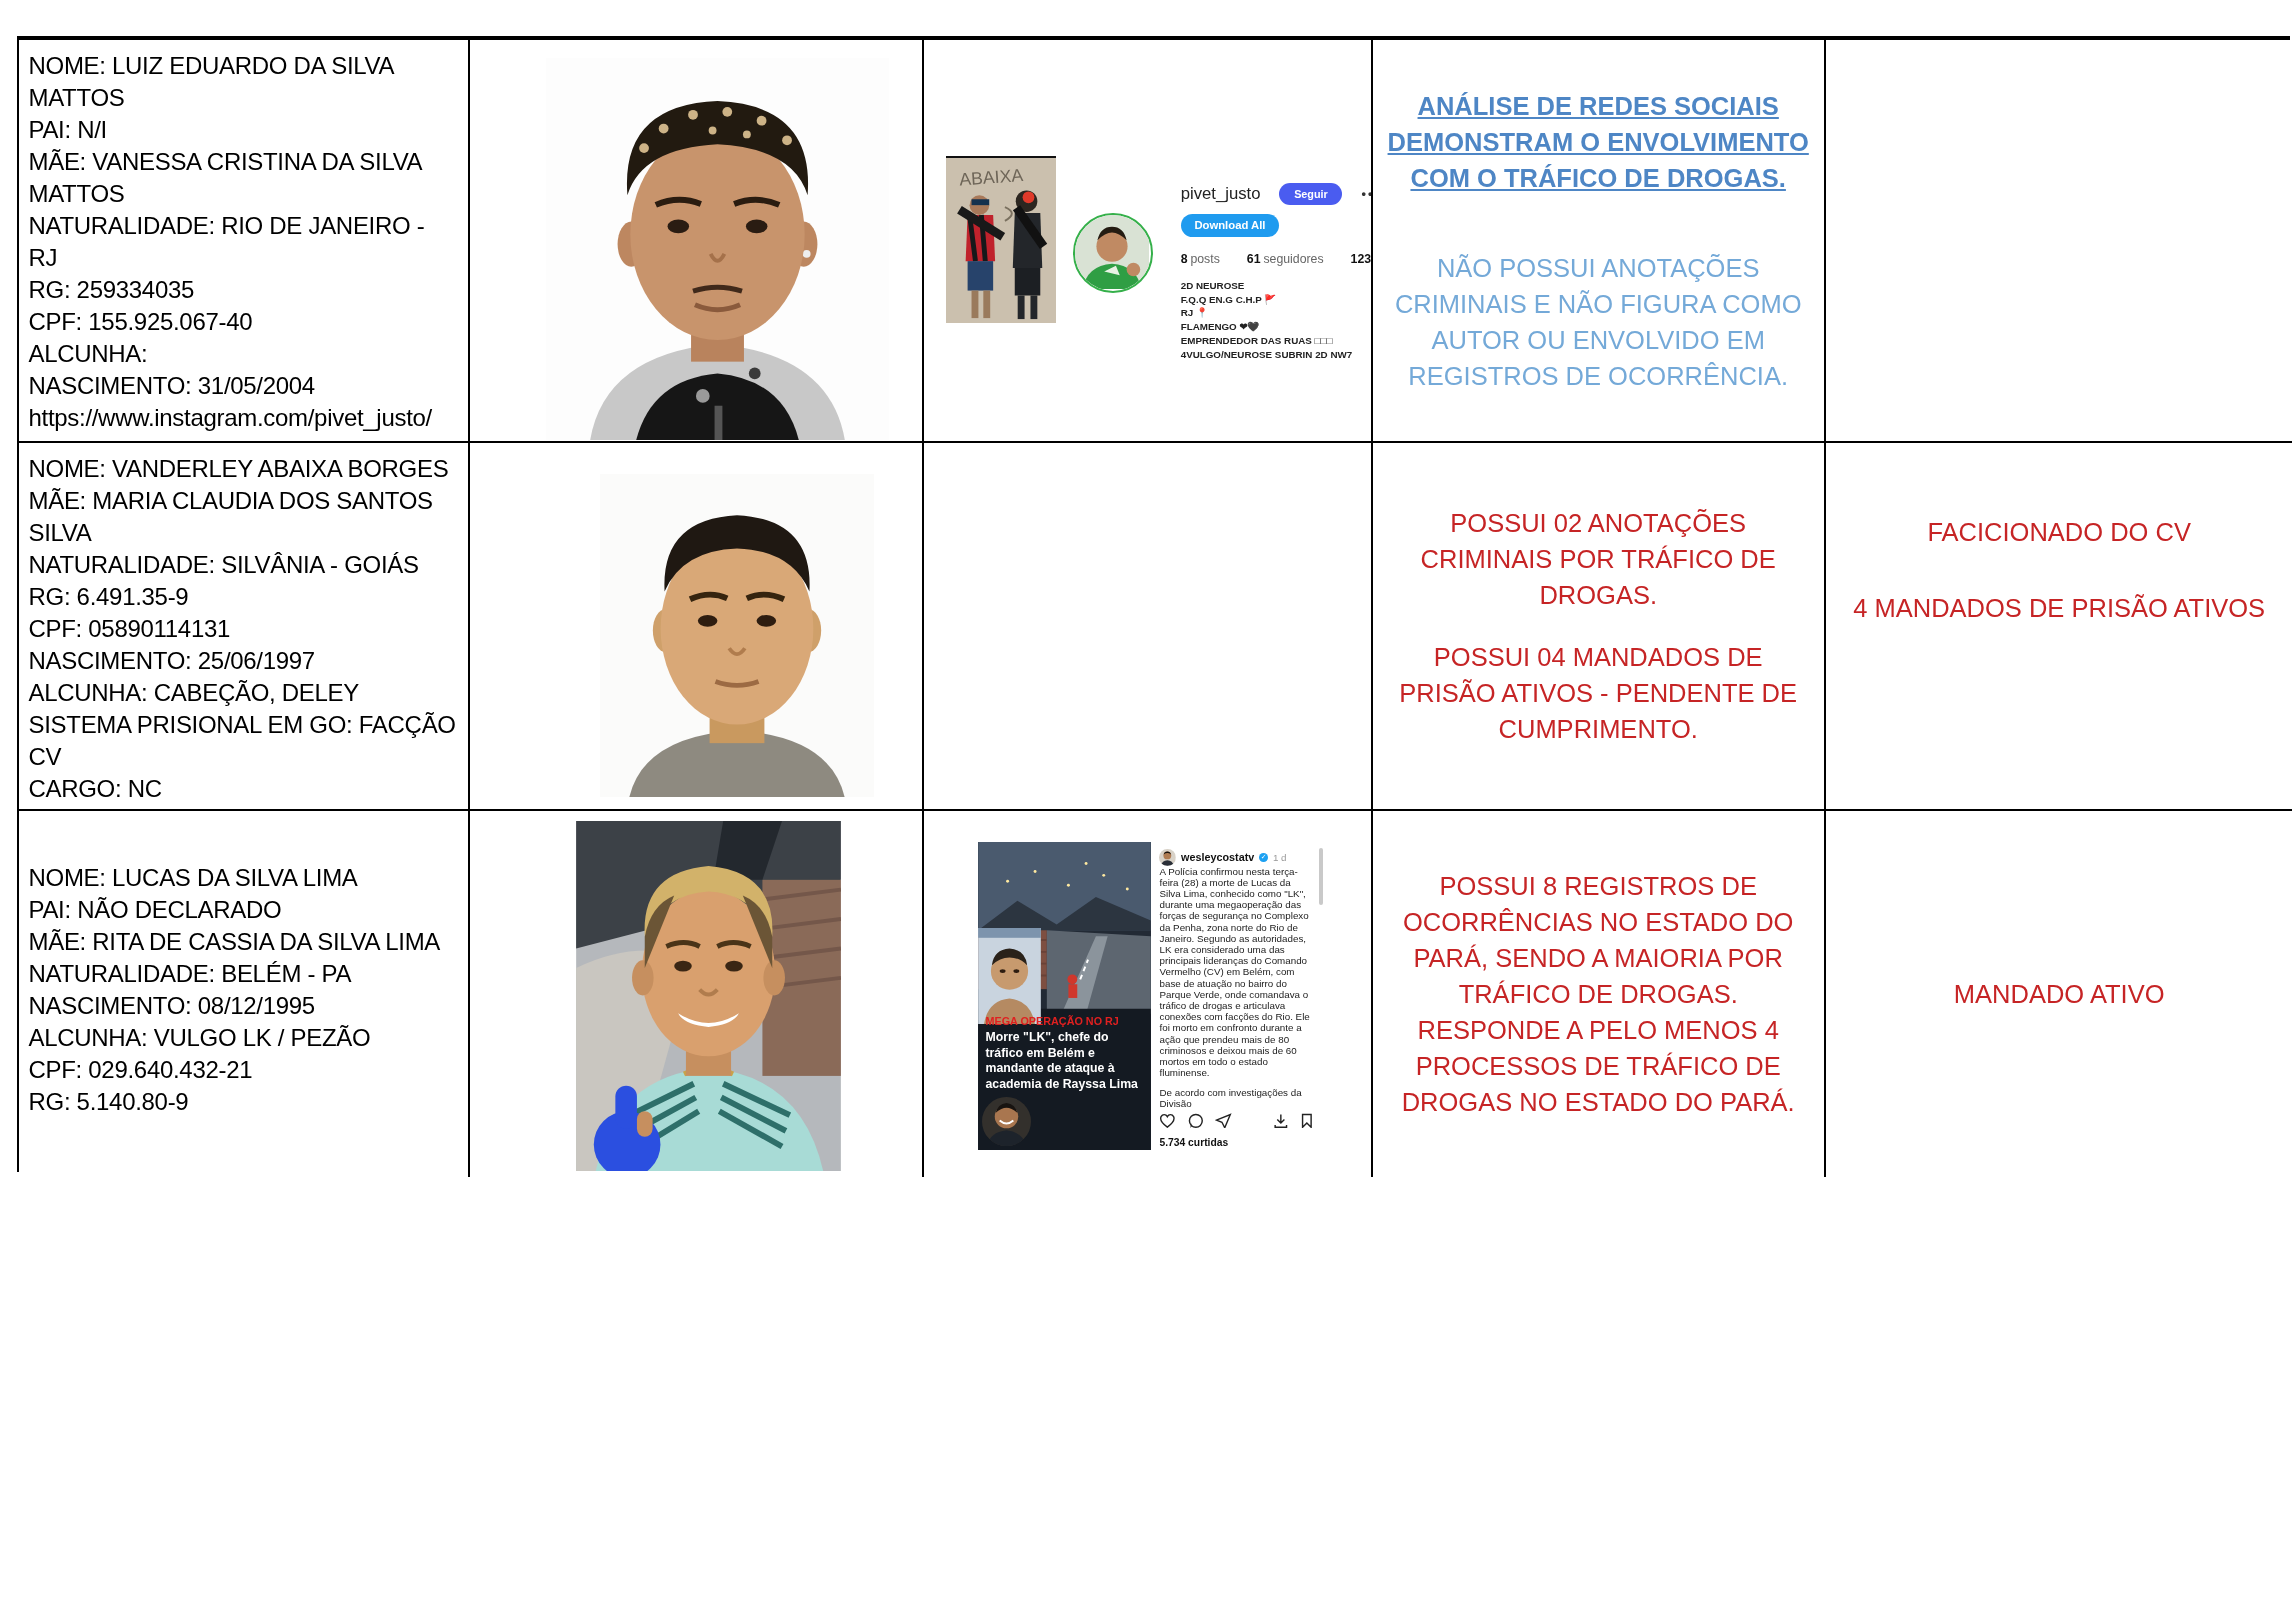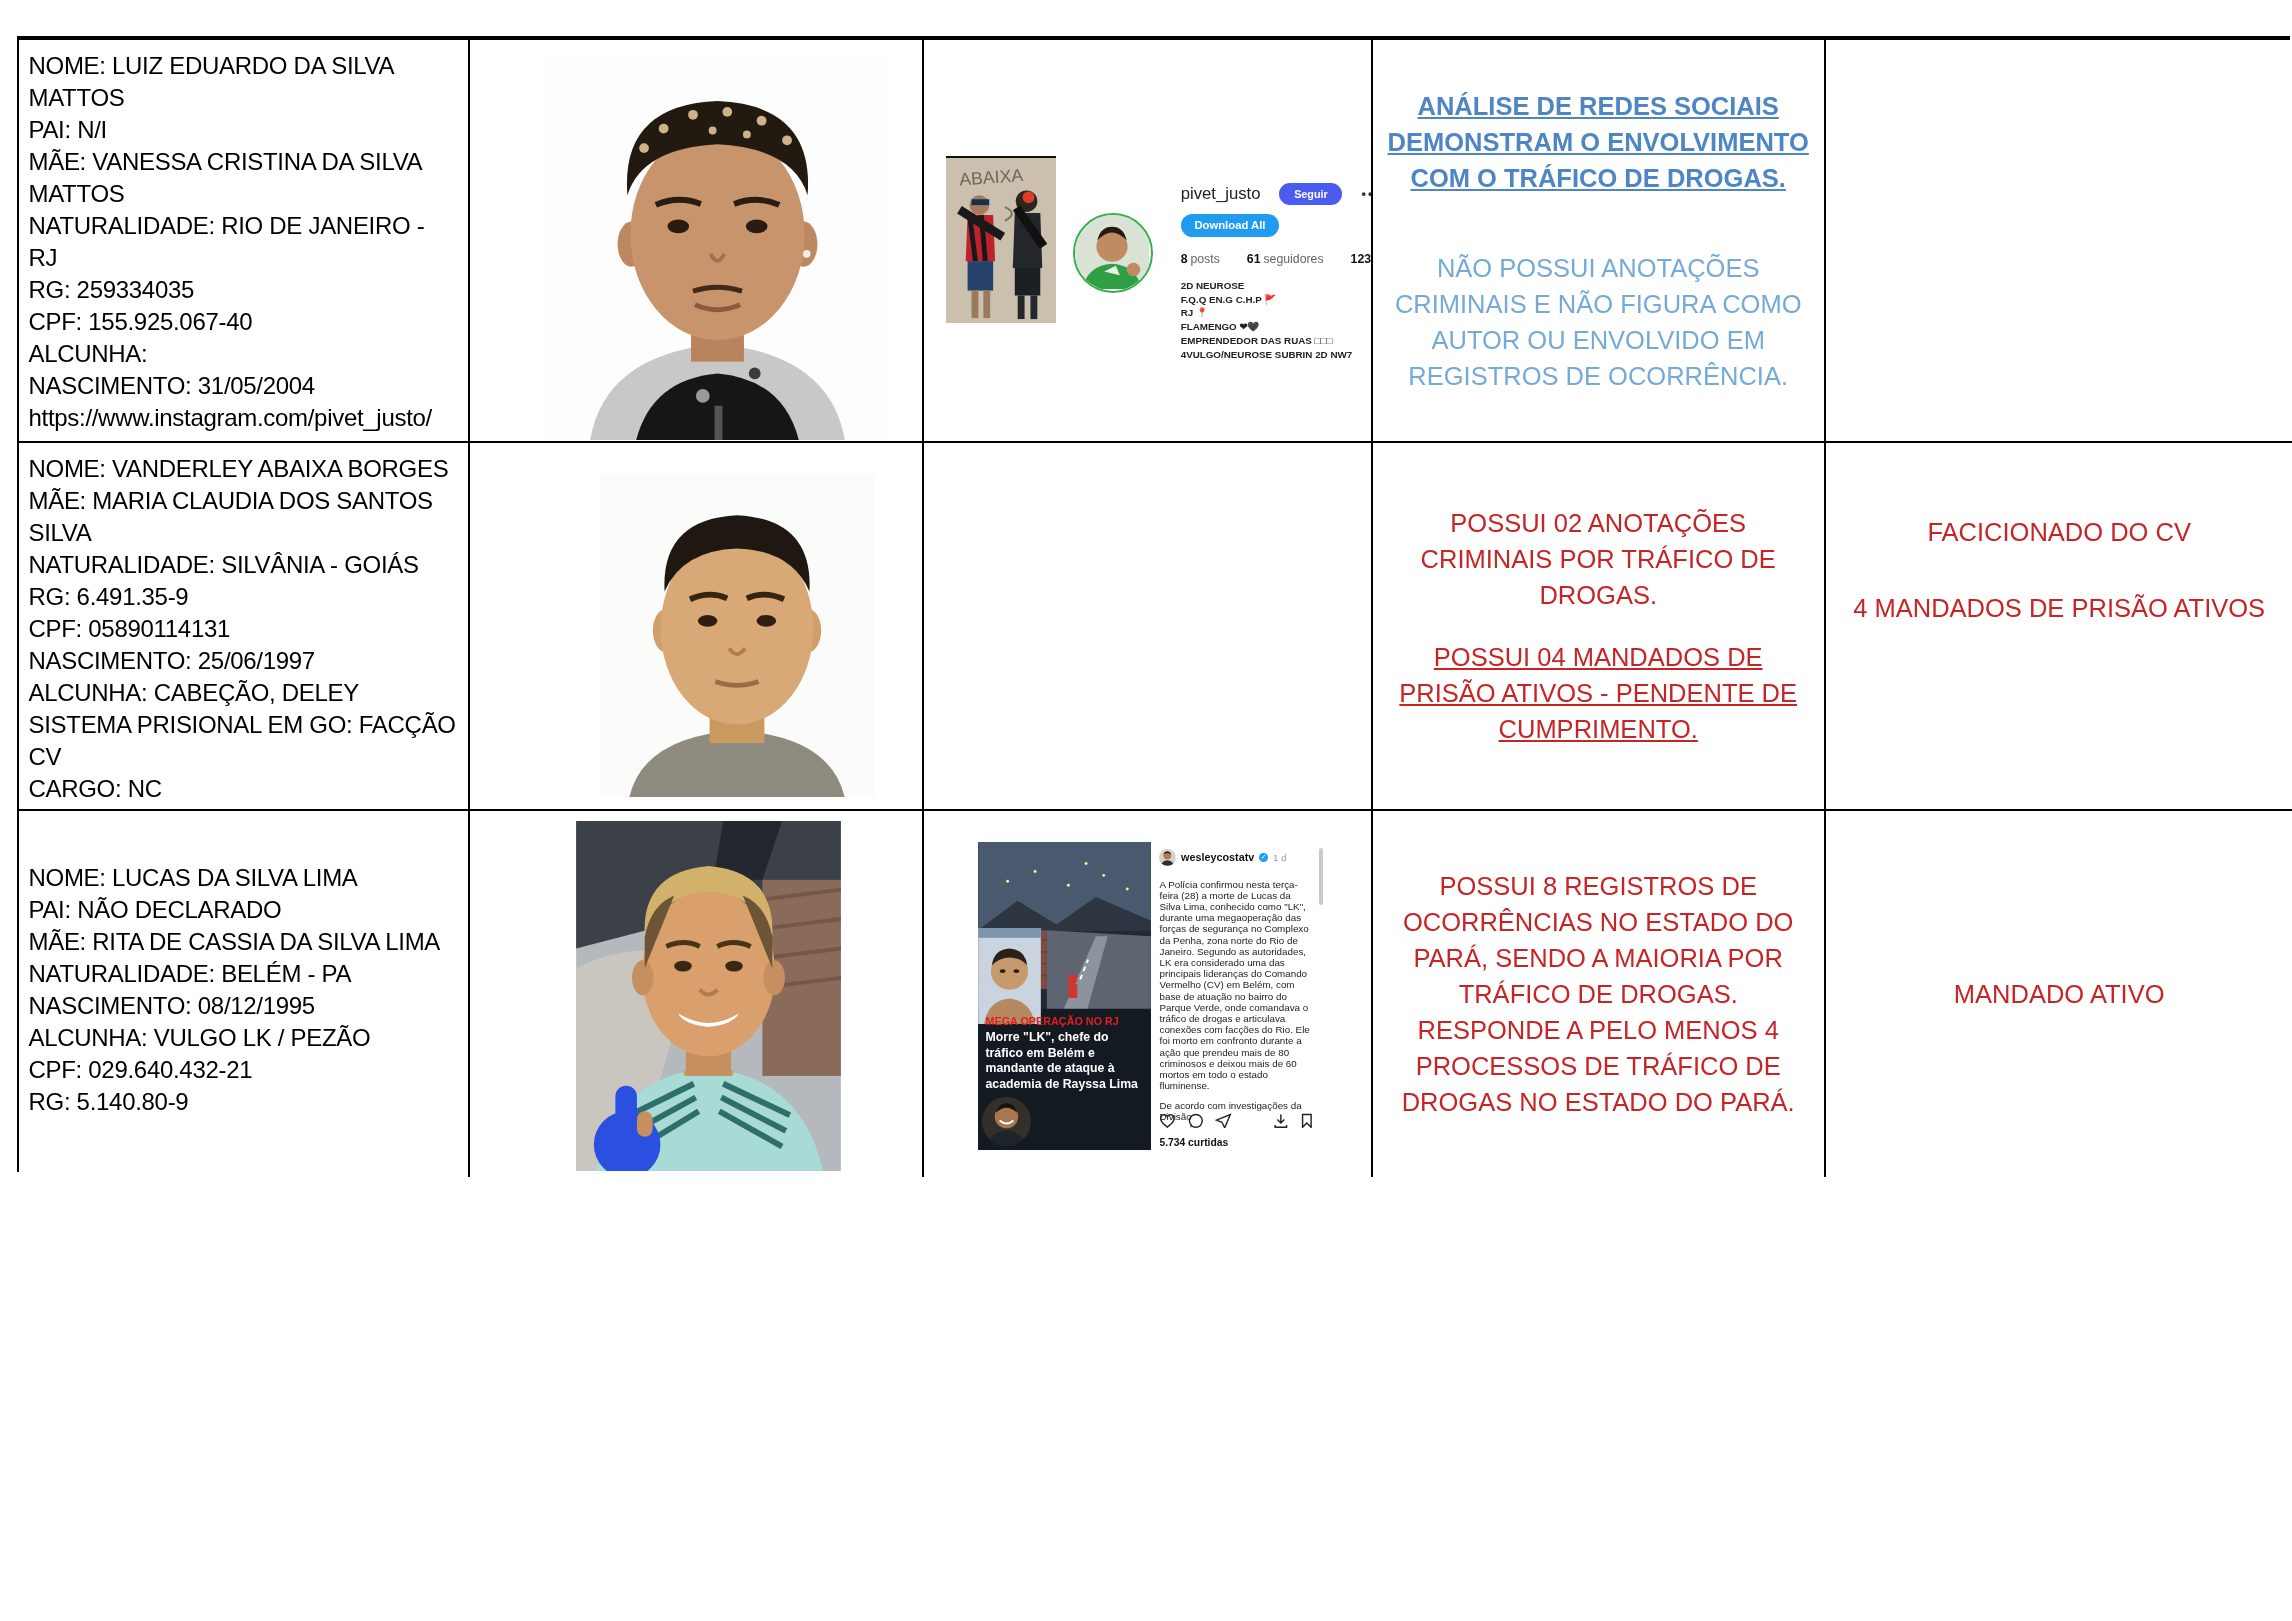--- a/index.html
+++ b/index.html
@@ -21,21 +21,21 @@
   
   .photo-wrap{position:absolute;}
   .photo-wrap svg{display:block;}
 
   
   .analysis{display:flex;flex-direction:column;justify-content:center;align-items:center;text-align:center;padding:0 13.7px;}
   .analysis .heading{color:#4e86c5;font-weight:bold;text-decoration:underline;font-size:25.5px;line-height:36px;}
   .analysis .para{font-size:25.5px;line-height:36px;}
   .analysis .para.blue{color:#74a9d8;margin-top:54px;}
   .analysis .para.red{color:#c62425;}
-  .analysis .para.gap{margin-top:26px;text-decoration:underline;}
+  .analysis .para.gap{margin-top:26px;}
 
   
   .notes{display:flex;flex-direction:column;align-items:center;text-align:center;font-size:25.5px;line-height:33px;color:#c62425;}
   .notes.row2{justify-content:flex-start;padding-top:73px;gap:43px;}
   .notes.row3{justify-content:center;}
 
   
   .ig-photo-left{position:absolute;left:22.5px;top:116px;width:110px;height:167px;border-top:2px solid #111;}
   .ig-avatar{position:absolute;left:149px;top:173px;width:80px;height:80px;border-radius:50%;overflow:hidden;border:2.9px solid #35b04a;box-sizing:border-box;}
   .ig-right{position:absolute;left:257px;top:143px;width:188px;}
@@ -54,21 +54,21 @@
   .post-banner{position:absolute;left:7.8px;top:173px;font-size:10.8px;font-weight:bold;color:#e02020;}
   .post-headline{position:absolute;left:7.8px;top:188px;width:155px;font-size:12.3px;line-height:15.7px;font-weight:bold;color:#fff;}
   .post-mugshot{position:absolute;left:0px;top:86px;width:63px;height:96px;}
   .post-circ{position:absolute;left:3.9px;bottom:3.9px;width:49px;height:49px;border-radius:50%;overflow:hidden;}
   .post-right{width:173px;background:#fff;position:relative;padding:6.9px 9.8px 0 8.8px;box-sizing:border-box;flex:none;}
   .post-header{display:flex;align-items:center;gap:4.9px;}
   .post-avatar{width:16.7px;height:16.7px;border-radius:50%;flex:none;overflow:hidden;}
   .post-user{font-size:10.8px;font-weight:bold;color:#111;}
   .verified-icon{width:8.8px;height:8.8px;border-radius:50%;background:#1da1f2;color:#fff;font-size:6.9px;line-height:8.8px;text-align:center;flex:none;}
   .post-time{font-size:9.8px;color:#999;}
-  .post-caption{margin-top:13px;font-size:9.8px;line-height:11.2px;color:#222;}
+  .post-caption{margin-top:0;font-size:9.8px;line-height:11.2px;color:#222;}
   .post-caption2{margin-top:8.8px;font-size:9.8px;line-height:11.2px;color:#222;}
   .post-actions{position:absolute;left:8.8px;right:9.8px;bottom:21.6px;display:flex;align-items:center;gap:11.8px;}
   .post-actions .spacer{flex:1;}
   .post-likes{position:absolute;left:8.8px;bottom:2px;font-size:10.3px;font-weight:bold;color:#111;}
   .post-scrollbar{position:absolute;right:1px;top:5.9px;width:3.9px;height:57px;background:#c9c9c9;border-radius:2px;}
 </style>
 </head>
 <body>
 
 <div class="doc-table">

